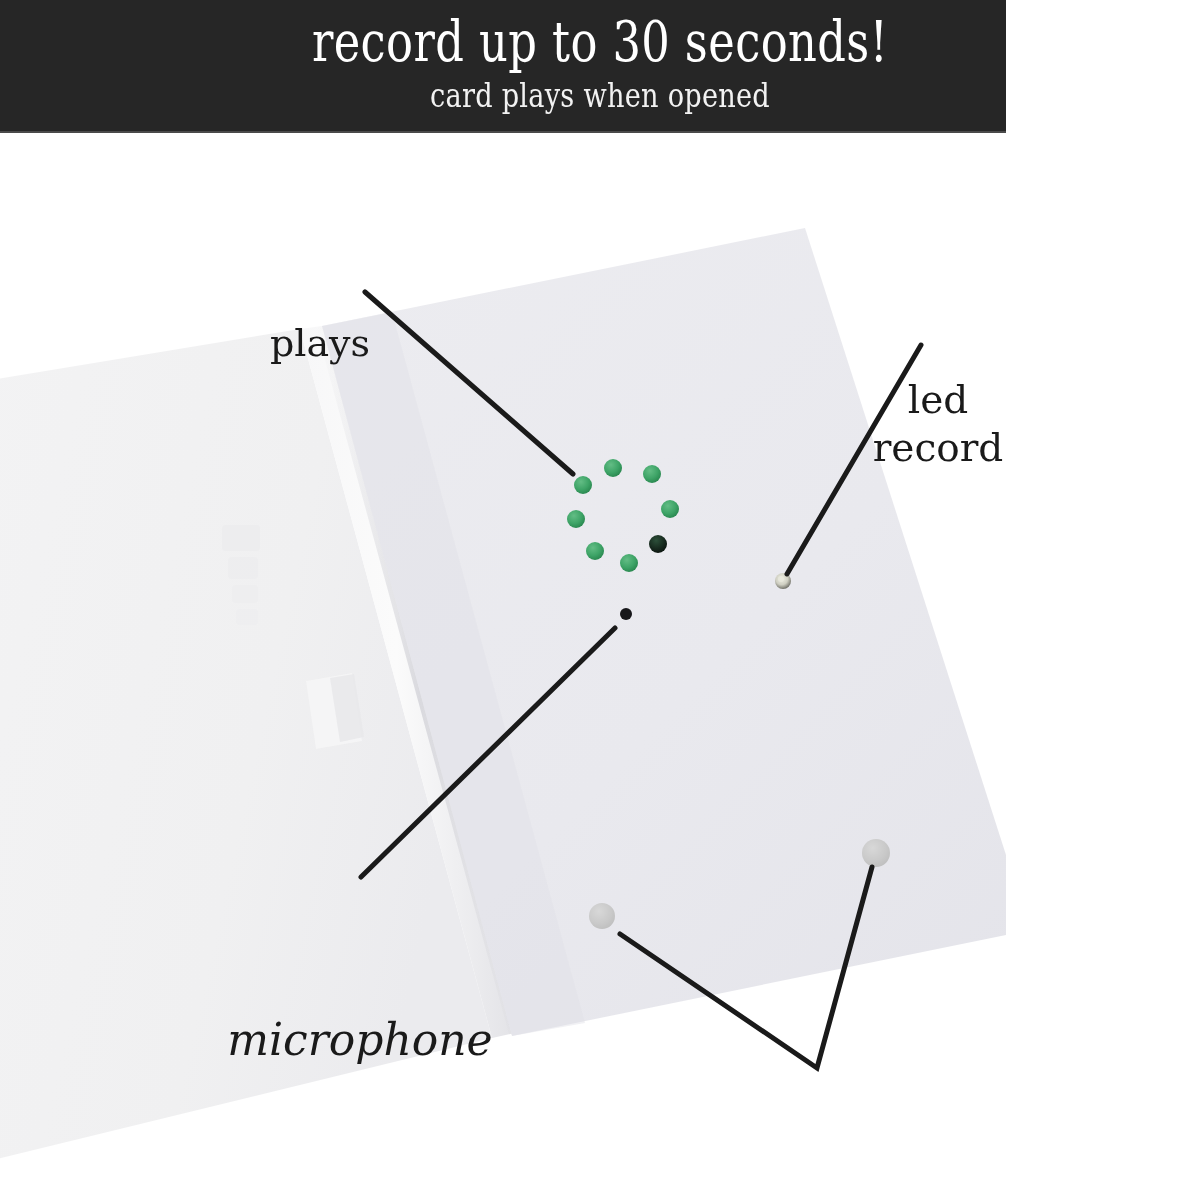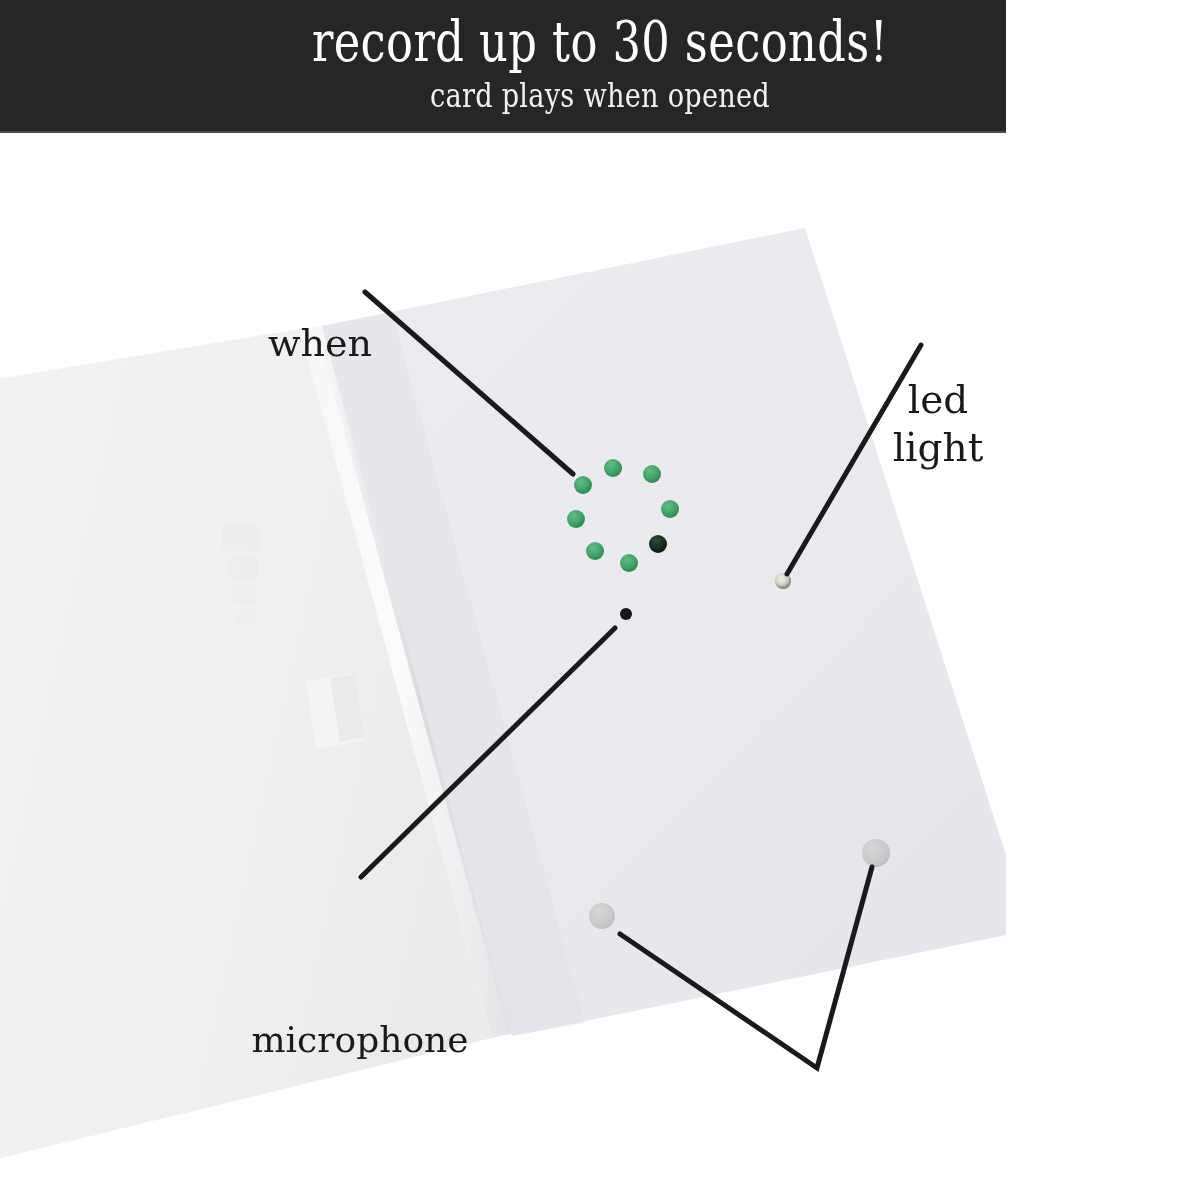--- a/index.html
+++ b/index.html
@@ -106,22 +106,23 @@
     left: 818px;
     top: 243px;
     width: 240px;
     font-size: 39px;
     line-height: 48px;
   }
   #label-microphone {
     left: 150px;
     top: 884px;
     width: 420px;
-    font-size: 36px;
+    font-size: 44px;
     line-height: 46px;
+    font-style: italic;
   }
 </style>
 </head>
 <body>
 
 <div id="stage">
 
   <div id="banner">
     <div id="banner-title">record up to 30 seconds!</div>
     <div id="banner-subtitle">card plays when opened</div>
@@ -227,26 +228,26 @@
 
       <g stroke="#1a1a1a" stroke-width="5" stroke-linecap="round" fill="none">
         <line x1="365" y1="159" x2="573" y2="341"></line>
         <line x1="921" y1="212" x2="787" y2="441"></line>
         <line x1="361" y1="744" x2="615" y2="495"></line>
         <polyline points="620,801 817,935 872,734"></polyline>
       </g>
     </svg>
 
     <div class="callout" id="label-loudspeaker">
-      <span class="ln">when</span>
+      <span class="ln">plays</span>
     </div>
 
     <div class="callout" id="label-ledlight">
       <span class="ln">led</span>
-      <span class="ln">light</span>
+      <span class="ln">record</span>
     </div>
 
     <div class="callout" id="label-microphone">
       <span class="ln">microphone</span>
     </div>
 
   </div>
 
 </div>
 

